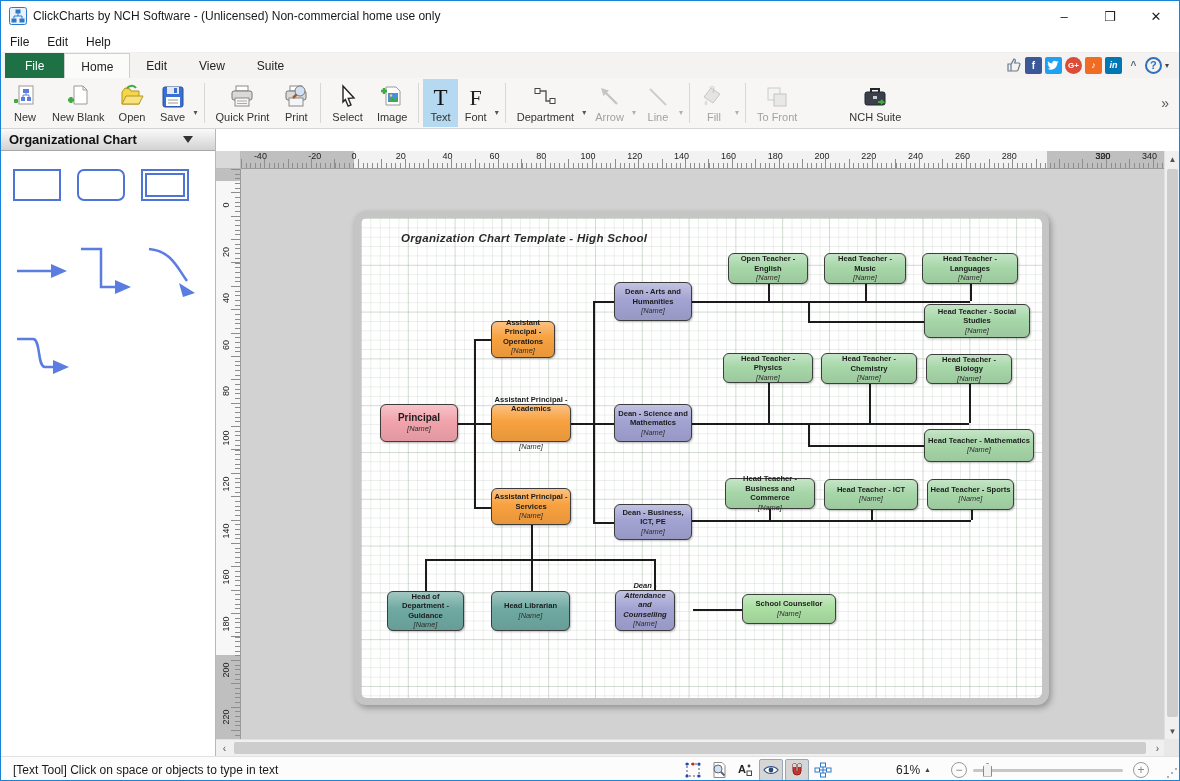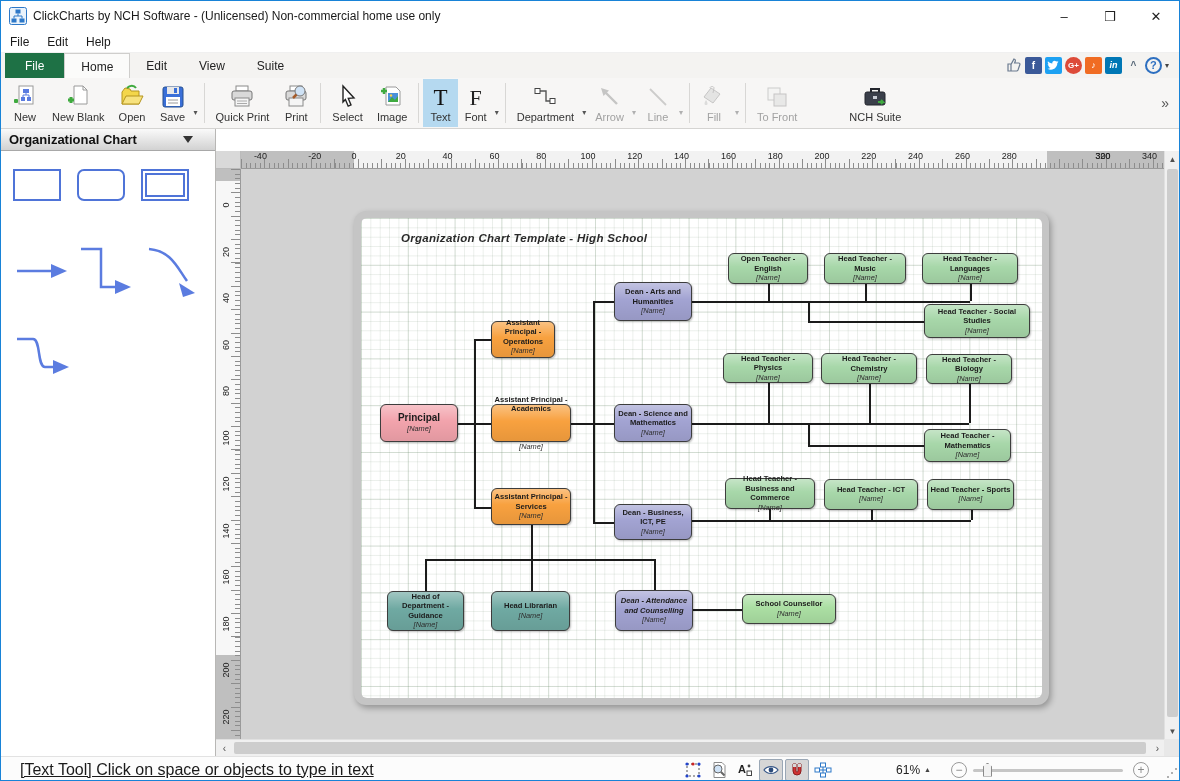--- a/index.html
+++ b/index.html
@@ -99,21 +99,21 @@
   #vscroll { position:absolute; right:0; top:150px; width:15px; height:588px; background:#f0f0f0; border-left:1px solid #e0e0e0; }
   #vscroll .arr { position:absolute; left:0; width:15px; height:16px; display:flex; align-items:center; justify-content:center; font-size:8px; color:#505050; background:#f0f0f0; }
   #vscroll .thumb { position:absolute; left:2px; top:18px; width:11px; height:548px; background:#cdcdcd; border-radius:2px; }
   #hscroll { position:absolute; left:215px; top:738px; width:950px; height:17px; background:#f0f0f0; border-top:1px solid #e0e0e0; }
   #hscroll .arr { position:absolute; top:0; width:17px; height:17px; display:flex; align-items:center; justify-content:center; font-size:10px; color:#505050; }
   #hscroll .thumb { position:absolute; left:18px; top:2px; width:912px; height:12px; background:#cdcdcd; border-radius:2px; }
   #scroll-corner { position:absolute; right:0; top:738px; width:15px; height:17px; background:#e8e8e8; }
 
   
   #statusbar { position:absolute; left:0; top:755px; width:100%; height:26px; background:#fcfcfc; border-top:1px solid #e2e2e2; display:flex; align-items:center; }
-  #status-msg { font-size:16px; color:#1a1a1a; margin-left:19px; flex:1;text-decoration:underline; }
+  #status-msg { font-size:12px; color:#1a1a1a; margin-left:12px; flex:1; }
   .st-btn { width:24px; height:22px; display:flex; align-items:center; justify-content:center; margin:0 1px; border-radius:2px; }
   .st-btn.pressed { background:#d6d6d6; border:1px solid #9aa7b5; }
   #zoom-label { font-size:12px; color:#222; margin:0 4px 0 60px; }
   #zoom-caret { font-size:7px; color:#444; margin-right:14px; }
   .zoom-circle { width:16px; height:16px; border-radius:50%; border:1.5px solid #9a9a9a; color:#8a8a8a; display:flex; align-items:center; justify-content:center; font-size:12px; line-height:1; margin:0 6px; }
   #zoom-slider { position:relative; width:150px; height:16px; margin-right:4px; }
   #zoom-slider .track { position:absolute; left:0; right:0; top:7px; height:3px; background:#c6c6c6; border-radius:2px; }
   #zoom-slider .knob { position:absolute; left:10px; top:1px; width:9px; height:14px; background:#f2f2f2; border:1px solid #8a8a8a; clip-path:polygon(50% 0,100% 28%,100% 100%,0 100%,0 28%); }
   #resize-grip { width:12px; height:12px; margin:8px 4px 0 8px; position:relative; }
   #resize-grip i { position:absolute; width:2px; height:2px; background:#b0b0b0; box-shadow:-4px 4px #b0b0b0, 4px -4px #b0b0b0, 0 0 #b0b0b0; right:2px; top:4px; }
@@ -476,21 +476,21 @@
             <div class="ns">[Name]</div>
           </div>
           <div class="node" style="left: 260px; top: 193px; width: 78px; height: 38px; background-color: rgb(162, 163, 210);">
             <div class="nl">Dean - Science and Mathematics</div>
             <div class="ns">[Name]</div>
           </div>
           <div class="node" style="left: 260px; top: 293px; width: 78px; height: 36px; background-color: rgb(162, 163, 210);">
             <div class="nl">Dean - Business, ICT, PE</div>
             <div class="ns">[Name]</div>
           </div>
-          <div class="node it" style="left: 261px; top: 379px; width: 78px; height: 41px; background-color: rgb(162, 163, 210);">
+          <div class="node it" style="left: 261px; top: 379px; width: 60px; height: 41px; background-color: rgb(162, 163, 210); justify-content: flex-end;">
             <div class="nl">Dean - Attendance and Counselling</div>
             <div class="ns">[Name]</div>
           </div>
           <div class="node" style="left: 374px; top: 42px; width: 80px; height: 31px; background-color: rgb(167, 215, 169);">
             <div class="nl">Open Teacher - English</div>
             <div class="ns">[Name]</div>
           </div>
           <div class="node" style="left: 470px; top: 42px; width: 82px; height: 31px; background-color: rgb(167, 215, 169);">
             <div class="nl">Head Teacher - Music</div>
             <div class="ns">[Name]</div>
@@ -508,21 +508,21 @@
             <div class="ns">[Name]</div>
           </div>
           <div class="node" style="left: 467px; top: 142px; width: 96px; height: 31px; background-color: rgb(167, 215, 169);">
             <div class="nl">Head Teacher - Chemistry</div>
             <div class="ns">[Name]</div>
           </div>
           <div class="node" style="left: 572px; top: 143px; width: 86px; height: 30px; background-color: rgb(167, 215, 169);">
             <div class="nl">Head Teacher - Biology</div>
             <div class="ns">[Name]</div>
           </div>
-          <div class="node" style="left: 570px; top: 218px; width: 87px; height: 33px; background-color: rgb(167, 215, 169);">
+          <div class="node" style="left: 570px; top: 218px; width: 110px; height: 33px; background-color: rgb(167, 215, 169);">
             <div class="nl">Head Teacher - Mathematics</div>
             <div class="ns">[Name]</div>
           </div>
           <div class="node" style="left: 371px; top: 267px; width: 90px; height: 31px; background-color: rgb(167, 215, 169);">
             <div class="nl">Head Teacher - Business and Commerce</div>
             <div class="ns">[Name]</div>
           </div>
           <div class="node" style="left: 470px; top: 268px; width: 94px; height: 31px; background-color: rgb(167, 215, 169);">
             <div class="nl">Head Teacher - ICT</div>
             <div class="ns">[Name]</div>

